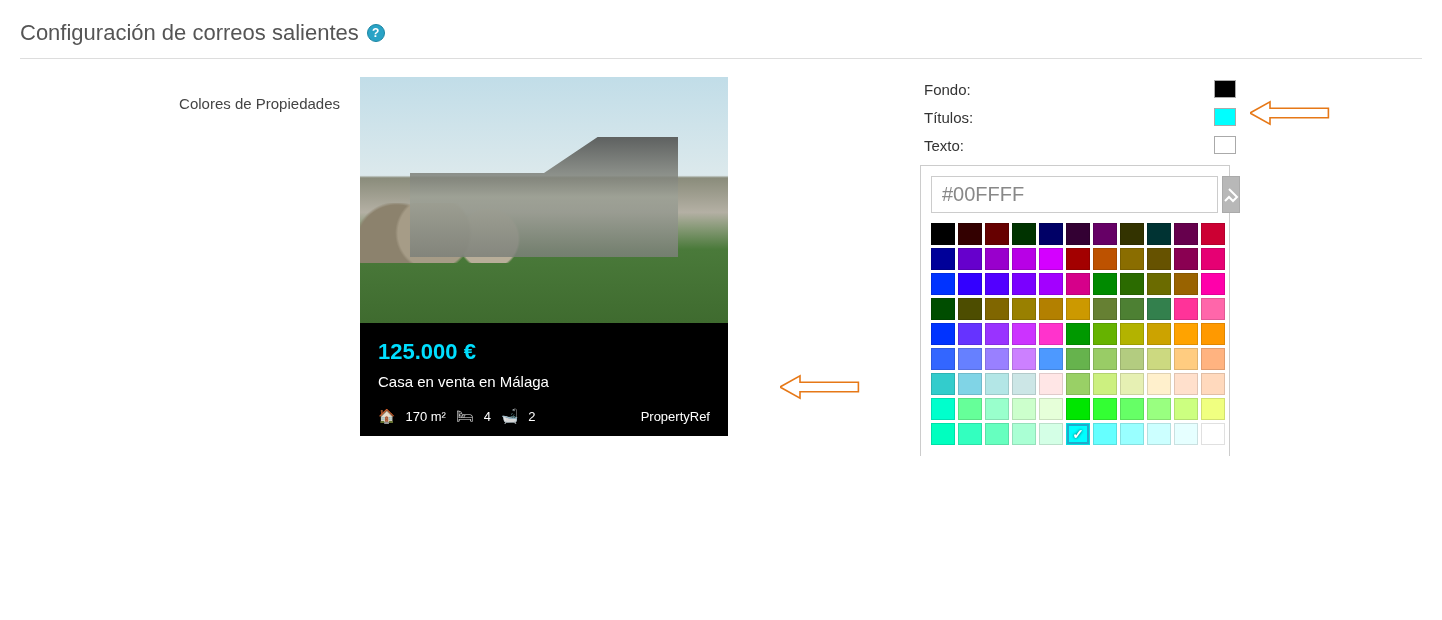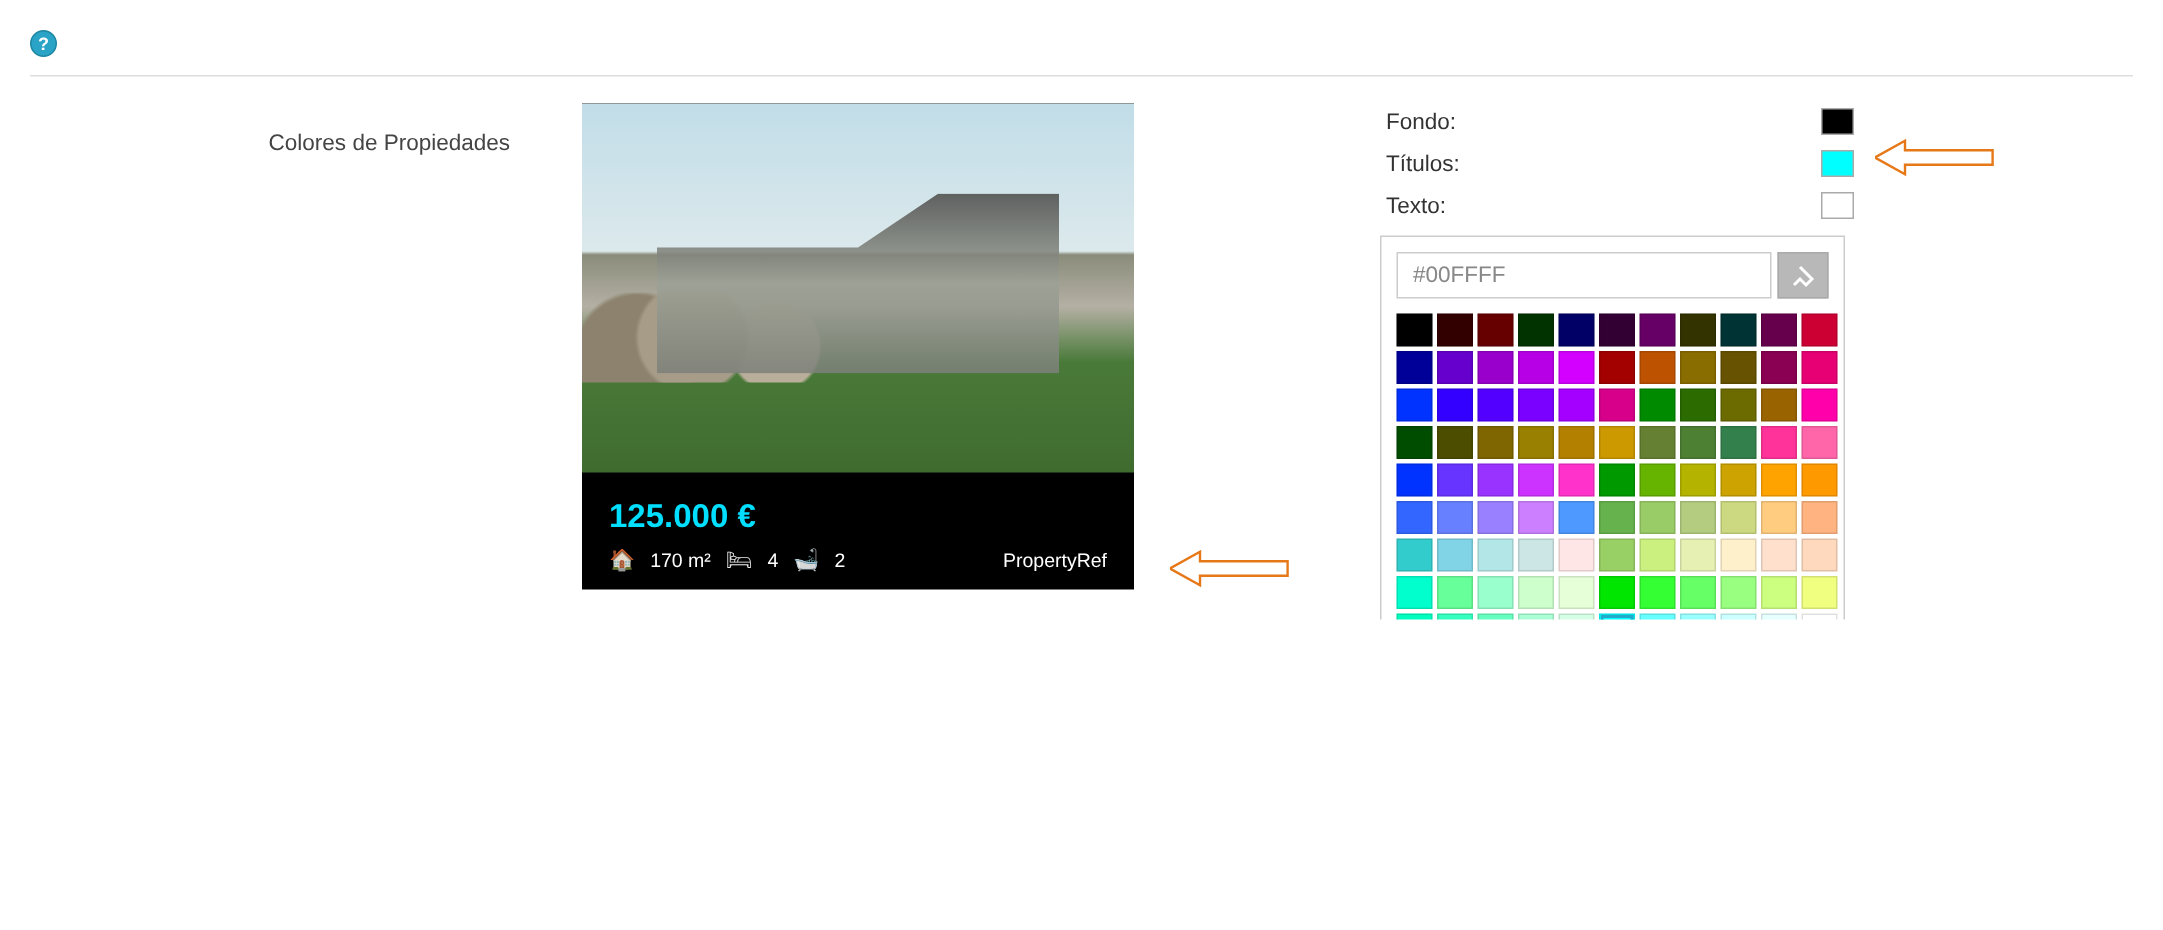--- a/index.html
+++ b/index.html
@@ -52,21 +52,20 @@
     color: #444;
   }
   .preview-col {
     width: 380px;
     position: relative;
   }
   .card {
     width: 368px;
     background: #000;
     overflow: hidden;
-    margin-left: 28px;
   }
   .card-img {
     width: 100%;
     height: 246px;
     background: linear-gradient(to bottom, #c1dde8 0%, #dce9ec 40%, #8a8c7b 41%, #b4b0a4 55%, #4a7a3a 70%, #3f6b2f 100%);
     position: relative;
   }
   .house {
     position: absolute;
     left: 50px; top: 60px; right: 50px; height: 120px;
@@ -157,21 +156,21 @@
   }
   .picker-input-row {
     display: flex;
     gap: 4px;
     margin-bottom: 10px;
   }
   .picker-input {
     flex: 1;
     border: 1px solid #ccc;
     padding: 6px 10px;
-    font-size: 15px;
+    font-size: 20px;
     color: #888;
     outline: none;
   }
   .picker-btn {
     width: 34px;
     background: #b8b8b8;
     border: 1px solid #aaa;
     display: flex;
     align-items: center;
     justify-content: center;
@@ -217,35 +216,37 @@
     margin-bottom: 10px;
   }
   .small-row .cell { width: 24px; height: 22px; border: 1px solid #bbb; cursor: pointer; }
   .small-row .cell.empty { background: #fff; border: 1px solid #ccc; }
   .rel-wrap { position: relative; }
 </style>
 </head>
 <body>
 
 <div class="header">
+  <h1>Configuración de correos salientes</h1>
   <span class="help-icon">?</span>
 </div>
 
 <div class="content-row rel-wrap">
 
   <div class="label-col">Colores de Propiedades</div>
 
   <div class="preview-col">
     <div class="card">
       <div class="card-img">
         <div class="rocks"></div>
         <div class="house"></div>
       </div>
       <div class="card-body">
         <div class="price">125.000 €</div>
+        <div class="title">Casa en venta en Málaga</div>
         <div class="card-meta">
           <span class="meta-icon">🏠</span>
           <span>170 m²</span>
           <span class="meta-icon">🛏</span>
           <span>4</span>
           <span class="meta-icon">🛁</span>
           <span>2</span>
           <span class="spacer"></span>
           <span>PropertyRef</span>
         </div>

